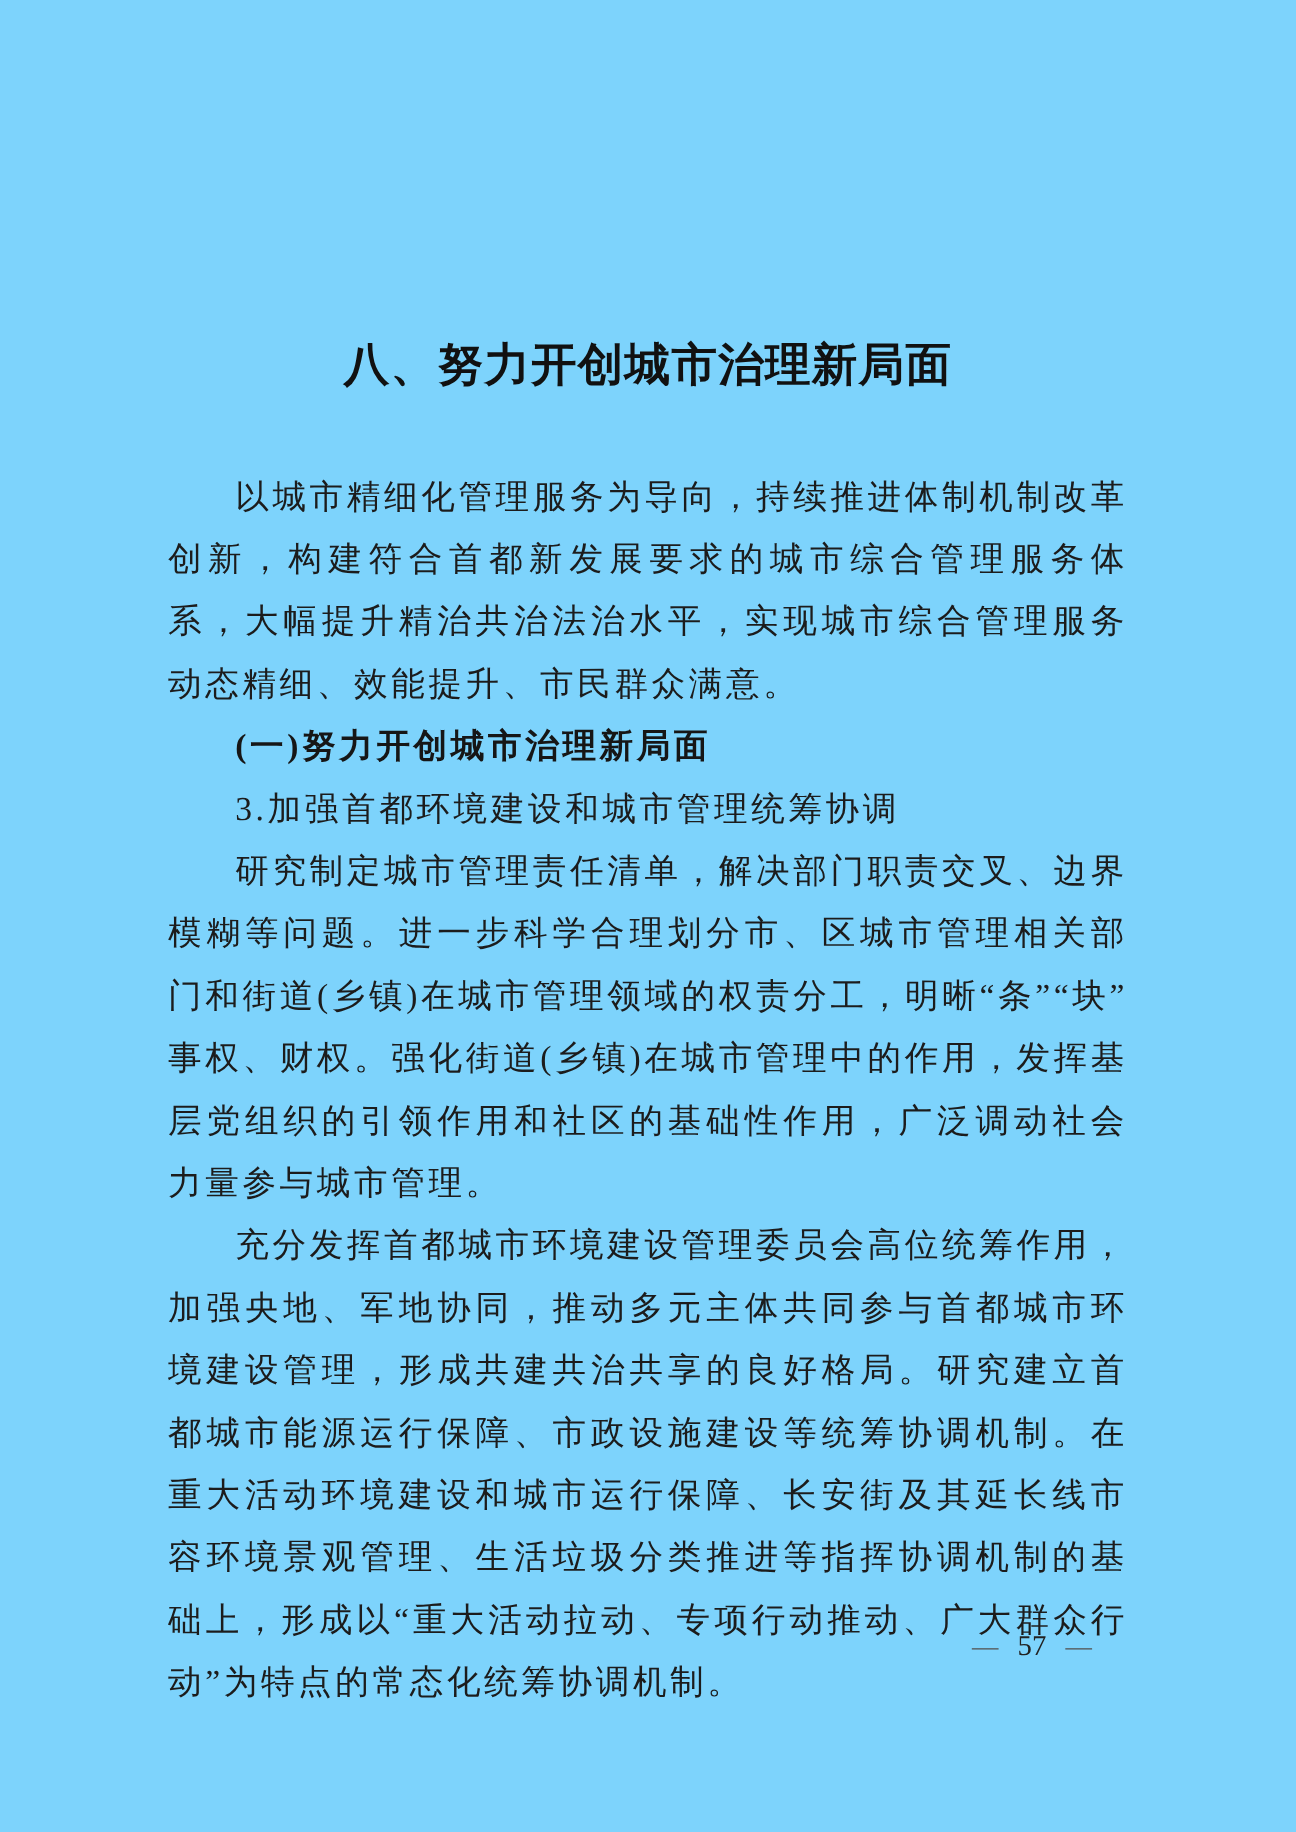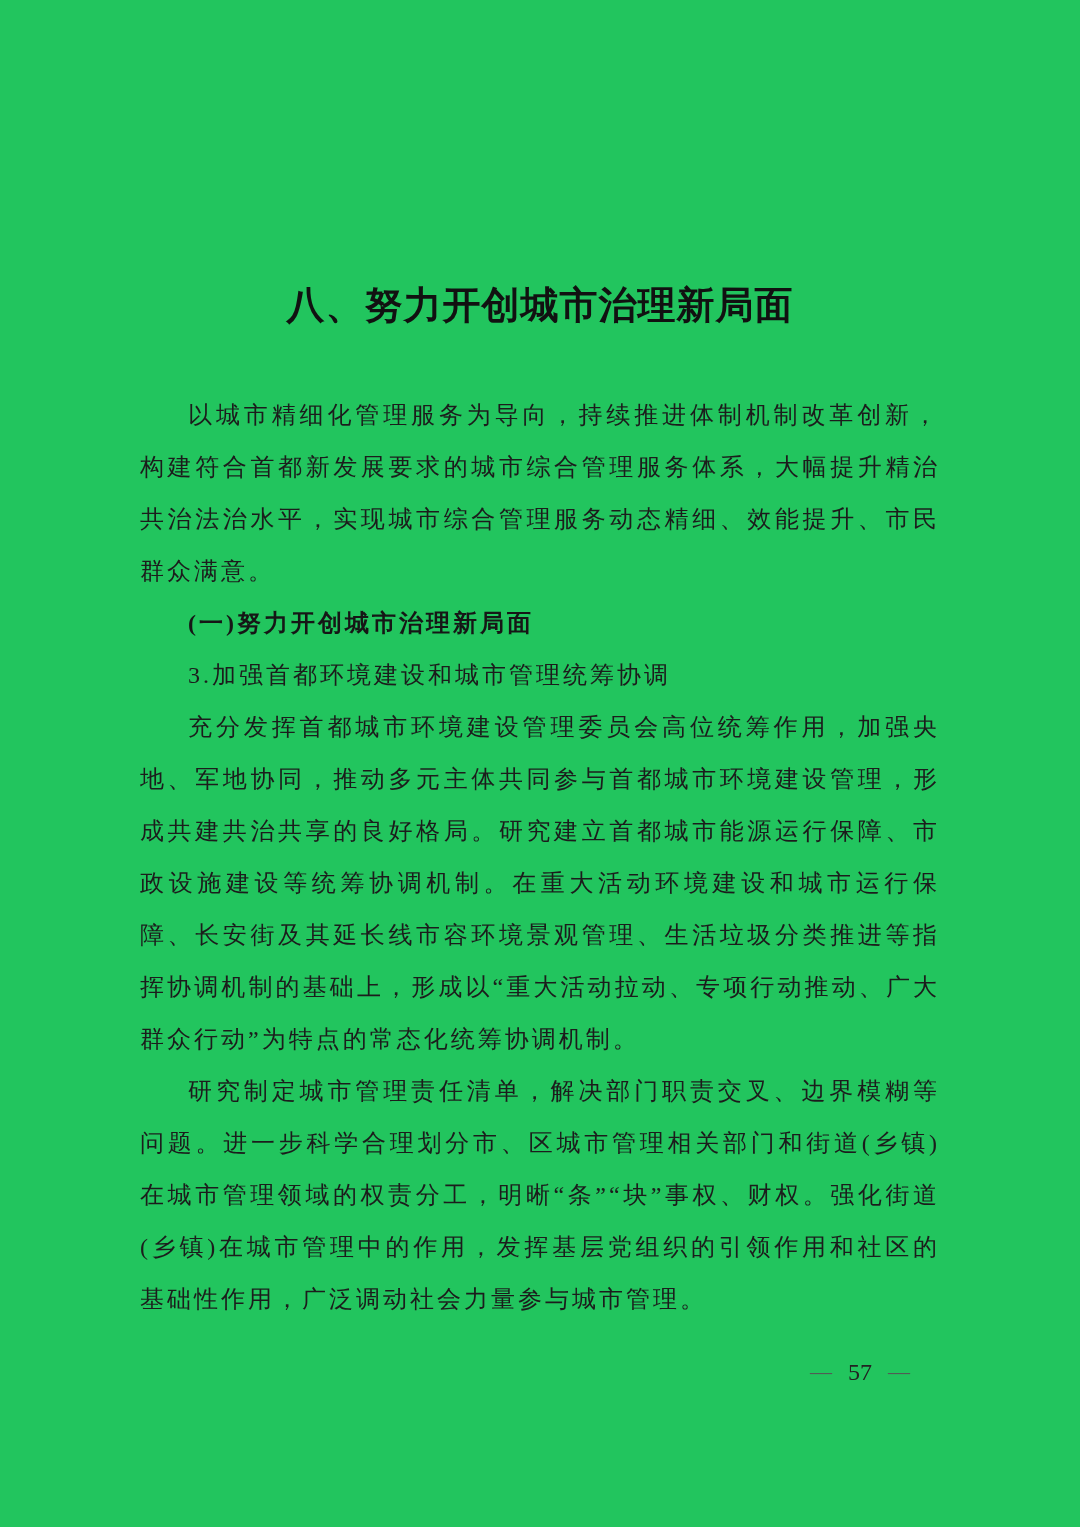--- a/index.html
+++ b/index.html
@@ -4,40 +4,40 @@
 <style>
   html, body {
     margin: 0;
     padding: 0;
     background: #ffffff;
   }
   .page {
     position: relative;
     width: 1080px;
     height: 1527px;
-    background: #22c55e;
+    background: #7dd3fc;
     font-family: "Liberation Serif", "DejaVu Serif", serif;
     color: #1c1c1c;
     overflow: hidden;
   }
   .doc-title {
     margin: 0;
     padding-top: 281px;
     text-align: center;
     font-size: 38px;
     line-height: 48px;
     font-weight: 700;
     letter-spacing: 1px;
     color: #111111;
   }
   .content {
     width: 800px;
     margin-left: 140px;
     margin-top: 60px;
-    font-size: 24px;
+    font-size: 28px;
     line-height: 52px;
     text-align: justify;
     text-justify: inter-ideograph;
   }
   .content p {
     margin: 0;
     text-indent: 2em;
     letter-spacing: 3px;
   }
   .section-heading {
@@ -73,23 +73,23 @@
   <h1 class="doc-title">八、努力开创城市治理新局面</h1>
 
   <div class="content">
 
     <p class="body-para">以城市精细化管理服务为导向，持续推进体制机制改革创新，构建符合首都新发展要求的城市综合管理服务体系，大幅提升精治共治法治水平，实现城市综合管理服务动态精细、效能提升、市民群众满意。</p>
 
     <p class="section-heading">(一)努力开创城市治理新局面</p>
 
     <p class="sub-heading">3.加强首都环境建设和城市管理统筹协调</p>
 
+    <p class="body-para">研究制定城市管理责任清单，解决部门职责交叉、边界模糊等问题。进一步科学合理划分市、区城市管理相关部门和街道(乡镇)在城市管理领域的权责分工，明晰“条”“块”事权、财权。强化街道(乡镇)在城市管理中的作用，发挥基层党组织的引领作用和社区的基础性作用，广泛调动社会力量参与城市管理。</p>
+
     <p class="body-para">充分发挥首都城市环境建设管理委员会高位统筹作用，加强央地、军地协同，推动多元主体共同参与首都城市环境建设管理，形成共建共治共享的良好格局。研究建立首都城市能源运行保障、市政设施建设等统筹协调机制。在重大活动环境建设和城市运行保障、长安街及其延长线市容环境景观管理、生活垃圾分类推进等指挥协调机制的基础上，形成以“重大活动拉动、专项行动推动、广大群众行动”为特点的常态化统筹协调机制。</p>
-
-    <p class="body-para">研究制定城市管理责任清单，解决部门职责交叉、边界模糊等问题。进一步科学合理划分市、区城市管理相关部门和街道(乡镇)在城市管理领域的权责分工，明晰“条”“块”事权、财权。强化街道(乡镇)在城市管理中的作用，发挥基层党组织的引领作用和社区的基础性作用，广泛调动社会力量参与城市管理。</p>
 
   </div>
 
   <div class="footer">
     <span class="dash">—</span>
     <span class="page-num">57</span>
     <span class="dash">—</span>
   </div>
 
 </div>

